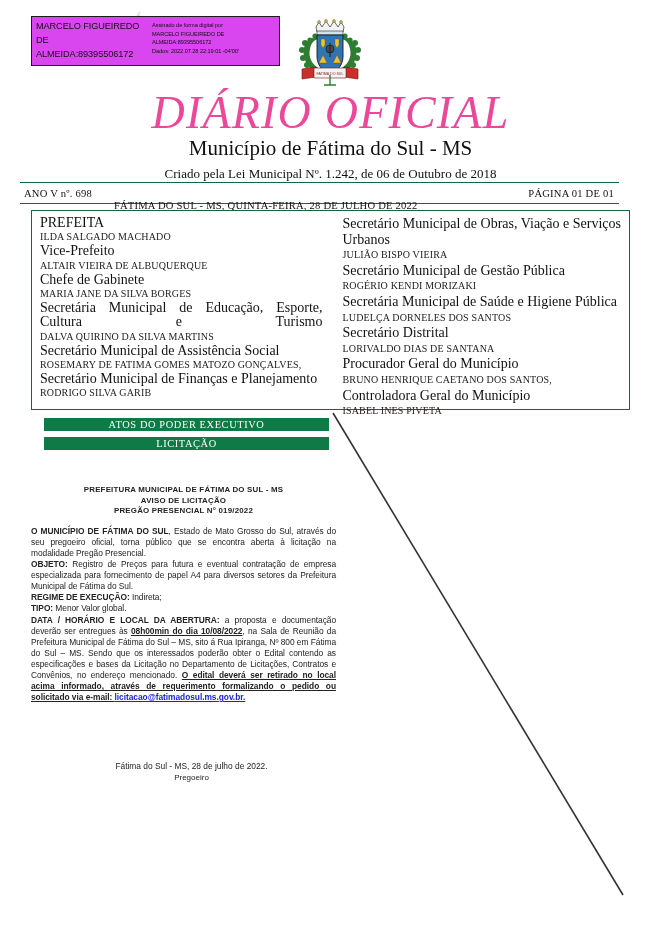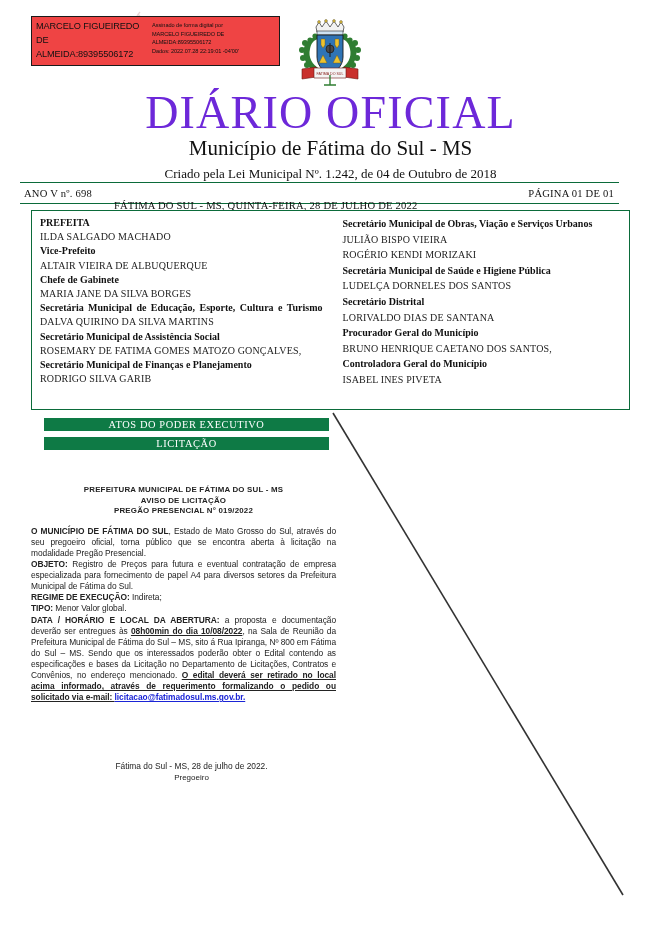--- a/index.html
+++ b/index.html
@@ -13,21 +13,21 @@
     overflow: hidden;
   }
 
   
   .sig-stamp{
     position:absolute;
     left:31px; top:16px;
     width:249px; height:50px;
     border:1px solid #1a1a1a;
     display:flex;
-    background:#ef4444;
+    background:#d946ef;
     z-index:5;
   }
   .sig-left{
     width:115px;
     padding:2px 2px 2px 4px;
     font-family:"Liberation Sans", sans-serif;
     font-size:9.2px;
     line-height:14px;
     color:#111;
     letter-spacing:-0.1px;
@@ -61,22 +61,23 @@
     position:absolute;
     left:0; top:88px;
     width:661px;
     text-align:center;
   }
   .dotitle{
     font-family:"Liberation Serif", serif;
     font-size:46px;
     line-height:50px;
     letter-spacing:1.2px;
-    color:#6d28d9;
+    color:#ec4899;
     font-weight:400;
+    font-style:italic;
   }
   .dosub{
     font-family:"Liberation Serif", serif;
     font-size:21px;
     line-height:25px;
     color:#111;
     margin-top:-2px;
   }
   .docriado{
     font-family:"Liberation Serif", serif;
@@ -115,22 +116,22 @@
     display:flex;
     padding:5px 0 0 0;
   }
   .offcol{
     width:50%;
     padding:0 8px 0 8px;
   }
   .offcol.right{ padding-left:12px; }
   .role{
     font-family:"Liberation Serif", serif;
-    font-weight:bold;
-    font-size:10px;
+    font-weight:normal;
+    font-size:14px;
     line-height:14.2px;
     color:#111;
     text-align:justify;
   }
   .role.spaced{ text-align:justify; text-align-last:justify; }
   .person{
     font-family:"Liberation Serif", serif;
     font-size:10px;
     line-height:14.2px;
     color:#222;
@@ -264,21 +265,21 @@
   <g fill="#8a2420" font-size="3.6" font-family="Liberation Sans, sans-serif">
     <text x="34" y="56" text-anchor="middle">FATIMA DO SUL</text>
   </g>
 
   <path d="M34 56 L34 66 M28 66 L40 66" stroke="#2f7d32" stroke-width="1.4" fill="none"></path>
 </svg>
 
 <div class="masthead">
   <div class="dotitle">DIÁRIO OFICIAL</div>
   <div class="dosub">Município de Fátima do Sul - MS</div>
-  <div class="docriado">Criado pela Lei Municipal Nº. 1.242, de 04 de Outubro de 2018</div>
+  <div class="docriado">Criado pela Lei Municipal Nº. 1.242, de 06 de Outubro de 2018</div>
 </div>
 
 <div class="anobar">
   <span class="a1">ANO V nº. 698</span>
   <span class="a2">FÁTIMA DO SUL - MS, QUINTA-FEIRA,  28  DE JULHO DE 2022</span>
   <span class="a3">PÁGINA 01 DE 01</span>
 </div>
 
 <div class="offbox">
   <div class="offcol left">
@@ -291,20 +292,21 @@
     <div class="role spaced">Secretária Municipal de Educação, Esporte, Cultura e Turismo</div>
     <div class="person">DALVA QUIRINO DA SILVA MARTINS</div>
     <div class="role">Secretário Municipal de Assistência Social</div>
     <div class="person">ROSEMARY DE FATIMA GOMES MATOZO GONÇALVES,</div>
     <div class="role">Secretário Municipal de Finanças e Planejamento</div>
     <div class="person">RODRIGO SILVA GARIB</div>
   </div>
   <div class="offcol right">
     <div class="role">Secretário Municipal de Obras, Viação e Serviços Urbanos</div>
     <div class="person">JULIÃO BISPO VIEIRA</div>
+    <div class="role">Secretário Municipal de Gestão Pública</div>
     <div class="person">ROGÉRIO KENDI MORIZAKI</div>
     <div class="role">Secretária Municipal de Saúde e Higiene Pública</div>
     <div class="person">LUDELÇA DORNELES DOS SANTOS</div>
     <div class="role">Secretário Distrital</div>
     <div class="person">LORIVALDO DIAS DE SANTANA</div>
     <div class="role">Procurador Geral do Município</div>
     <div class="person">BRUNO HENRIQUE CAETANO DOS SANTOS,</div>
     <div class="role">Controladora Geral do Município</div>
     <div class="person">ISABEL INES PIVETA</div>
   </div>

